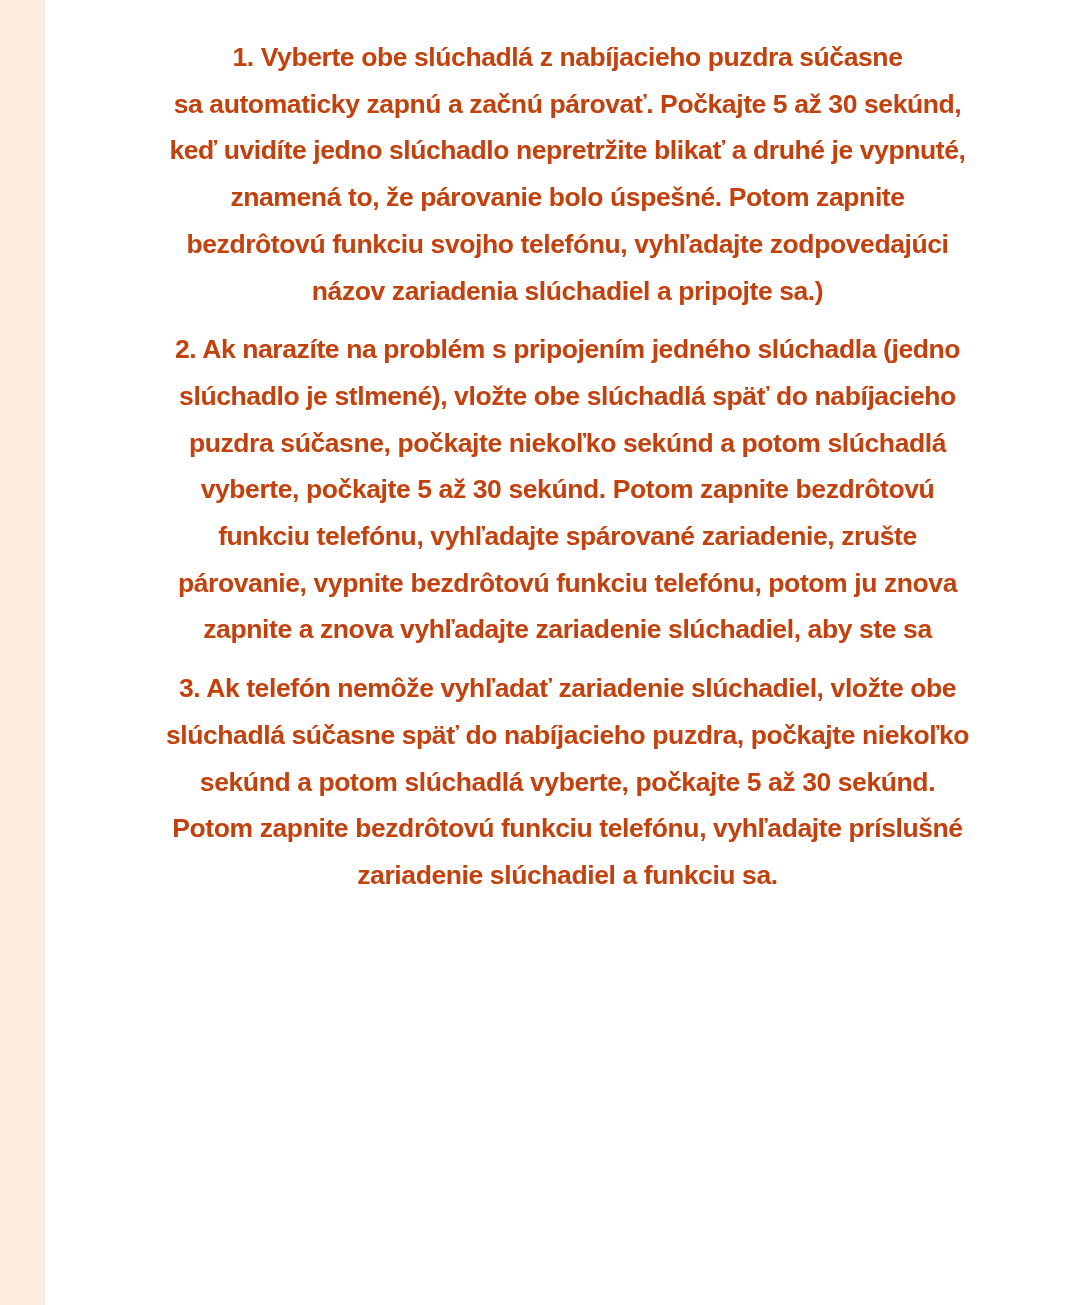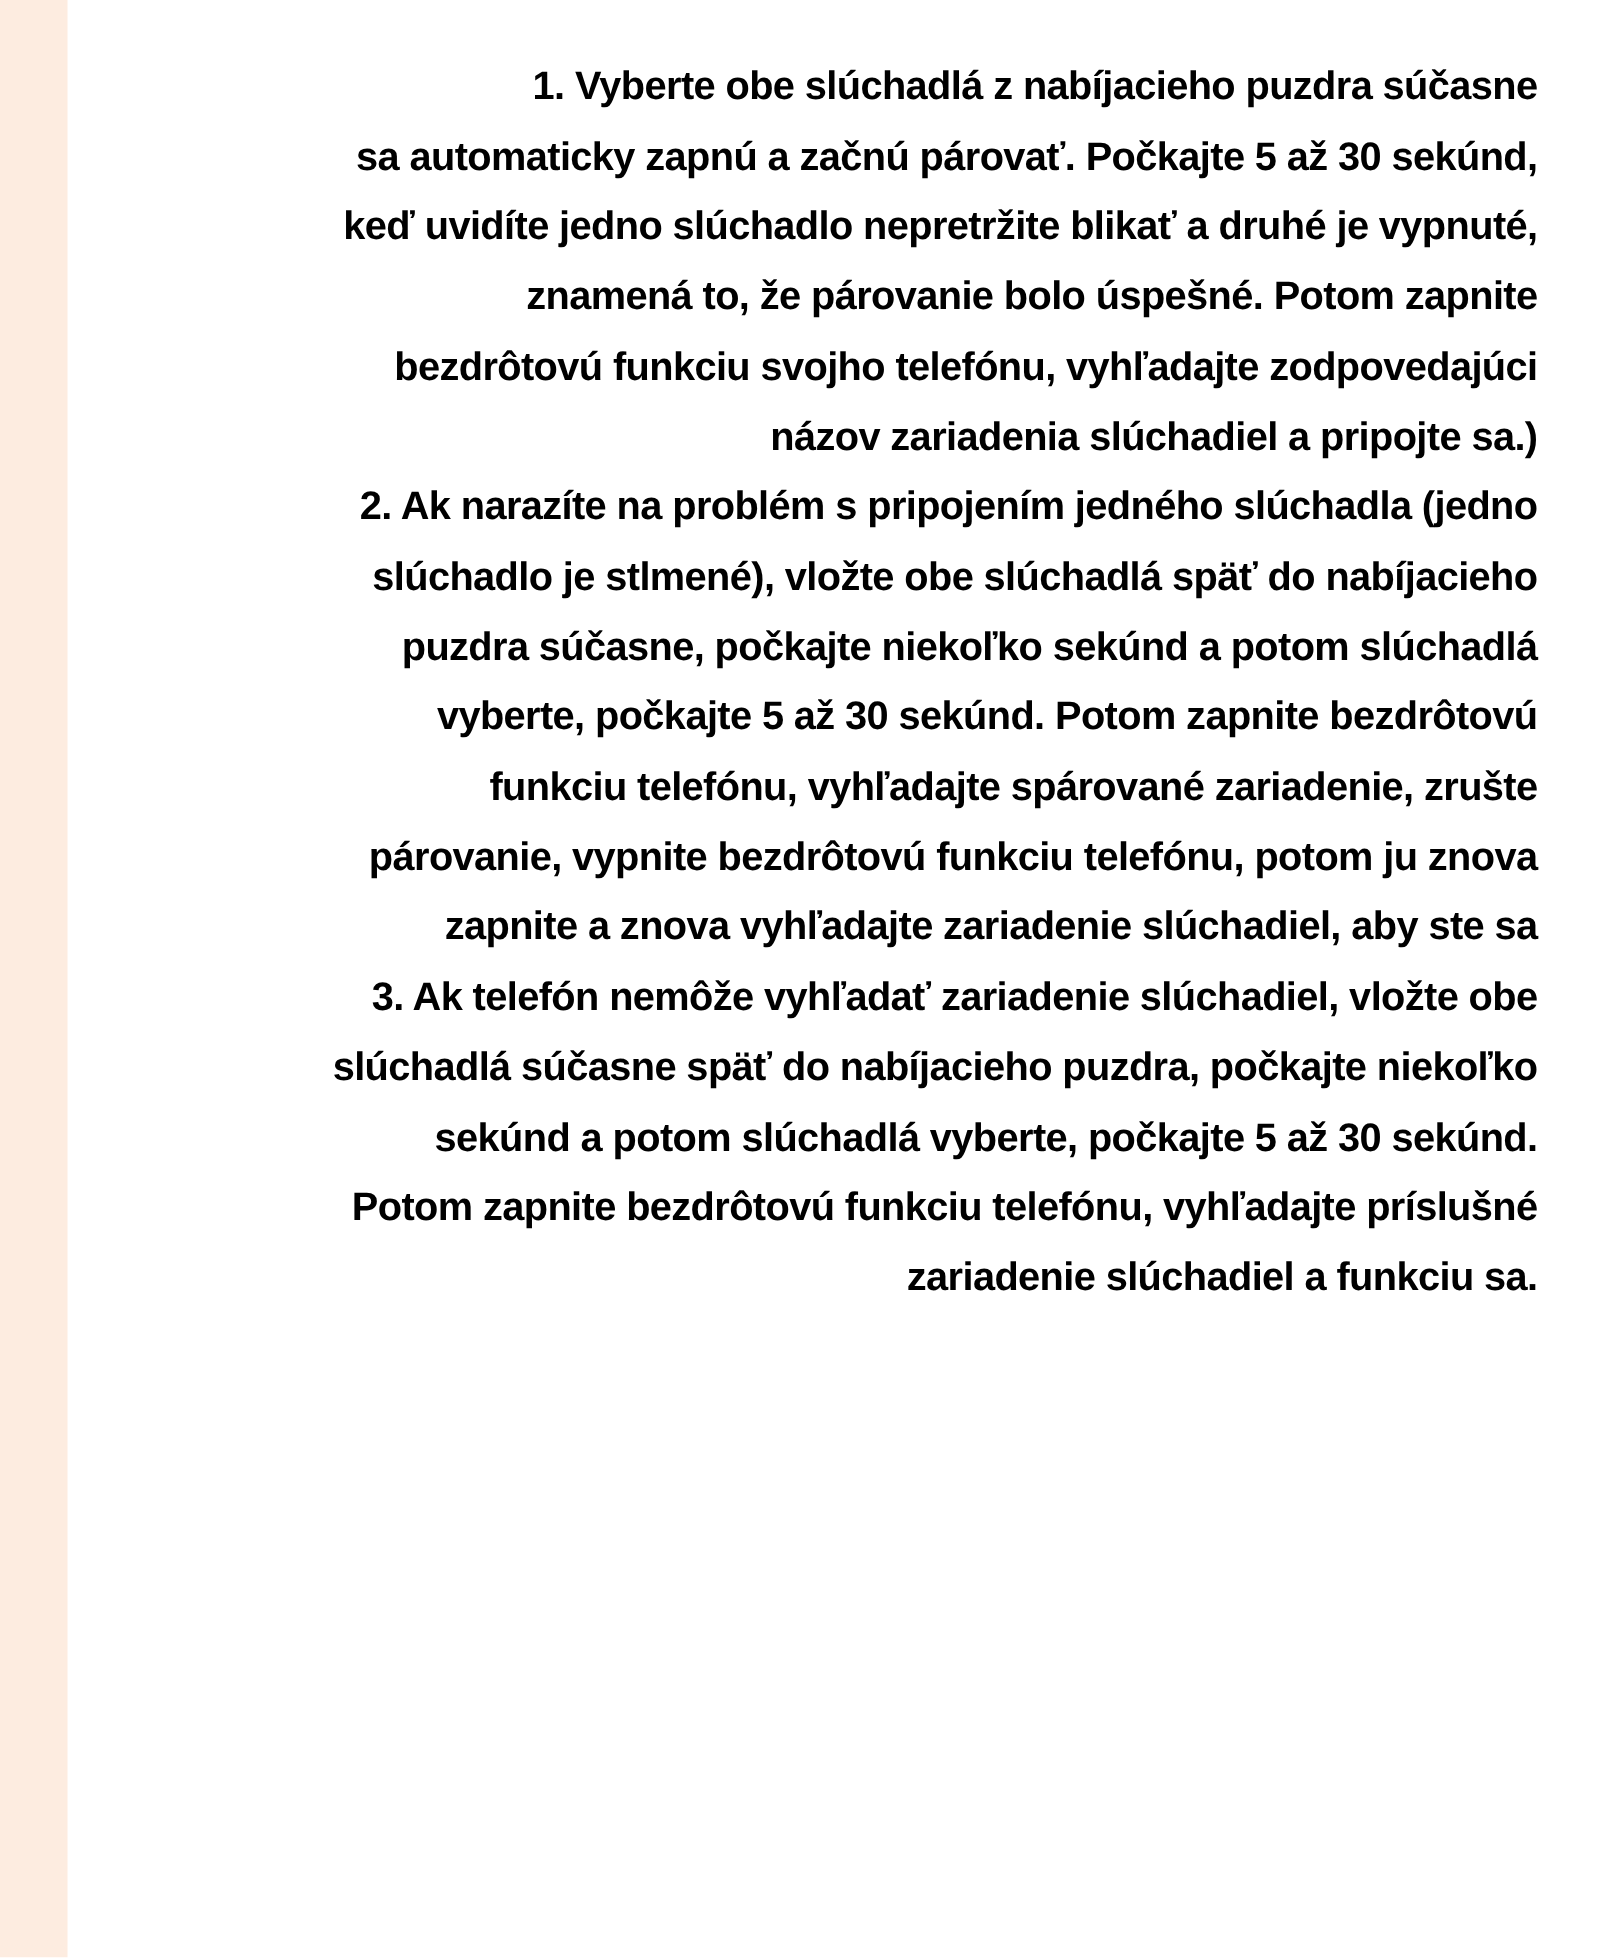--- a/index.html
+++ b/index.html
@@ -20,32 +20,33 @@
       top: 0;
       width: 45px;
       height: 1305px;
       background: #fdece0;
     }
     .content {
       position: absolute;
       left: 110px;
       top: 34px;
       width: 915px;
-      text-align: right;
-      color: #000000;
+      text-align: center;
+      color: #c2410c;
       font-weight: bold;
       font-size: 26.5px;
       line-height: 46.7px;
       letter-spacing: -0.4px;
     }
     .para {
       margin: 0 0 0 0;
       padding: 0;
     }
     .para + .para {
+      margin-top: 12px;
     }
     .line {
       display: block;
       white-space: nowrap;
     }
   </style>
 </head>
 <body>
 
 <div class="side-strip"></div>

